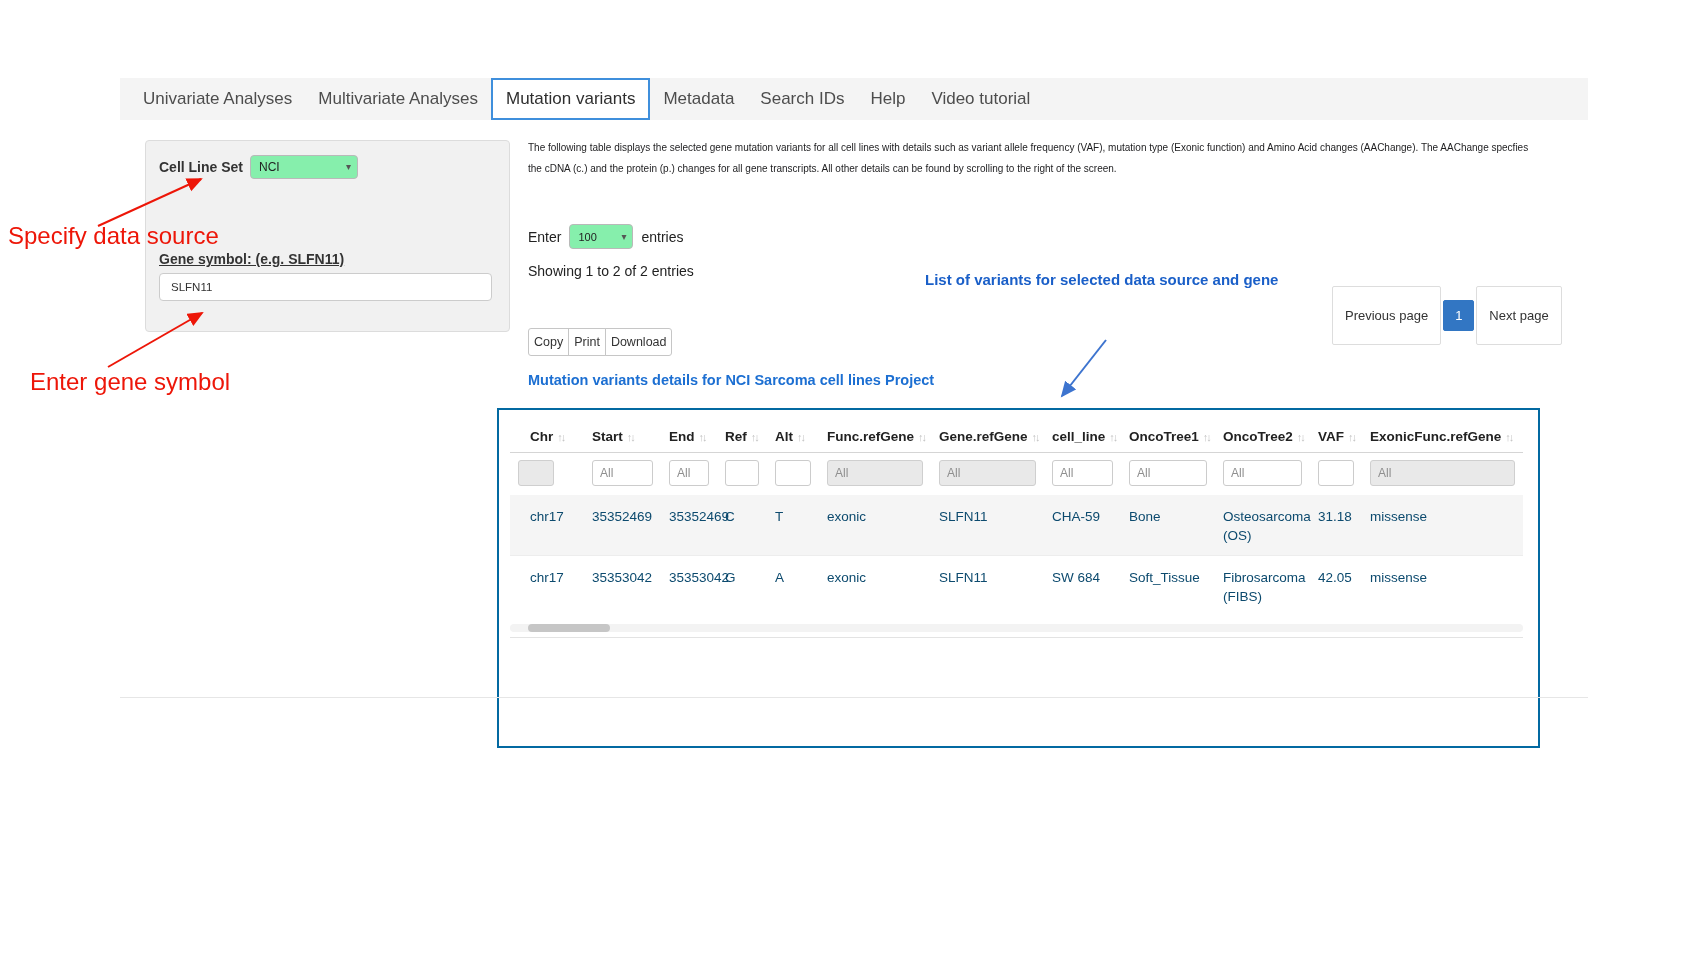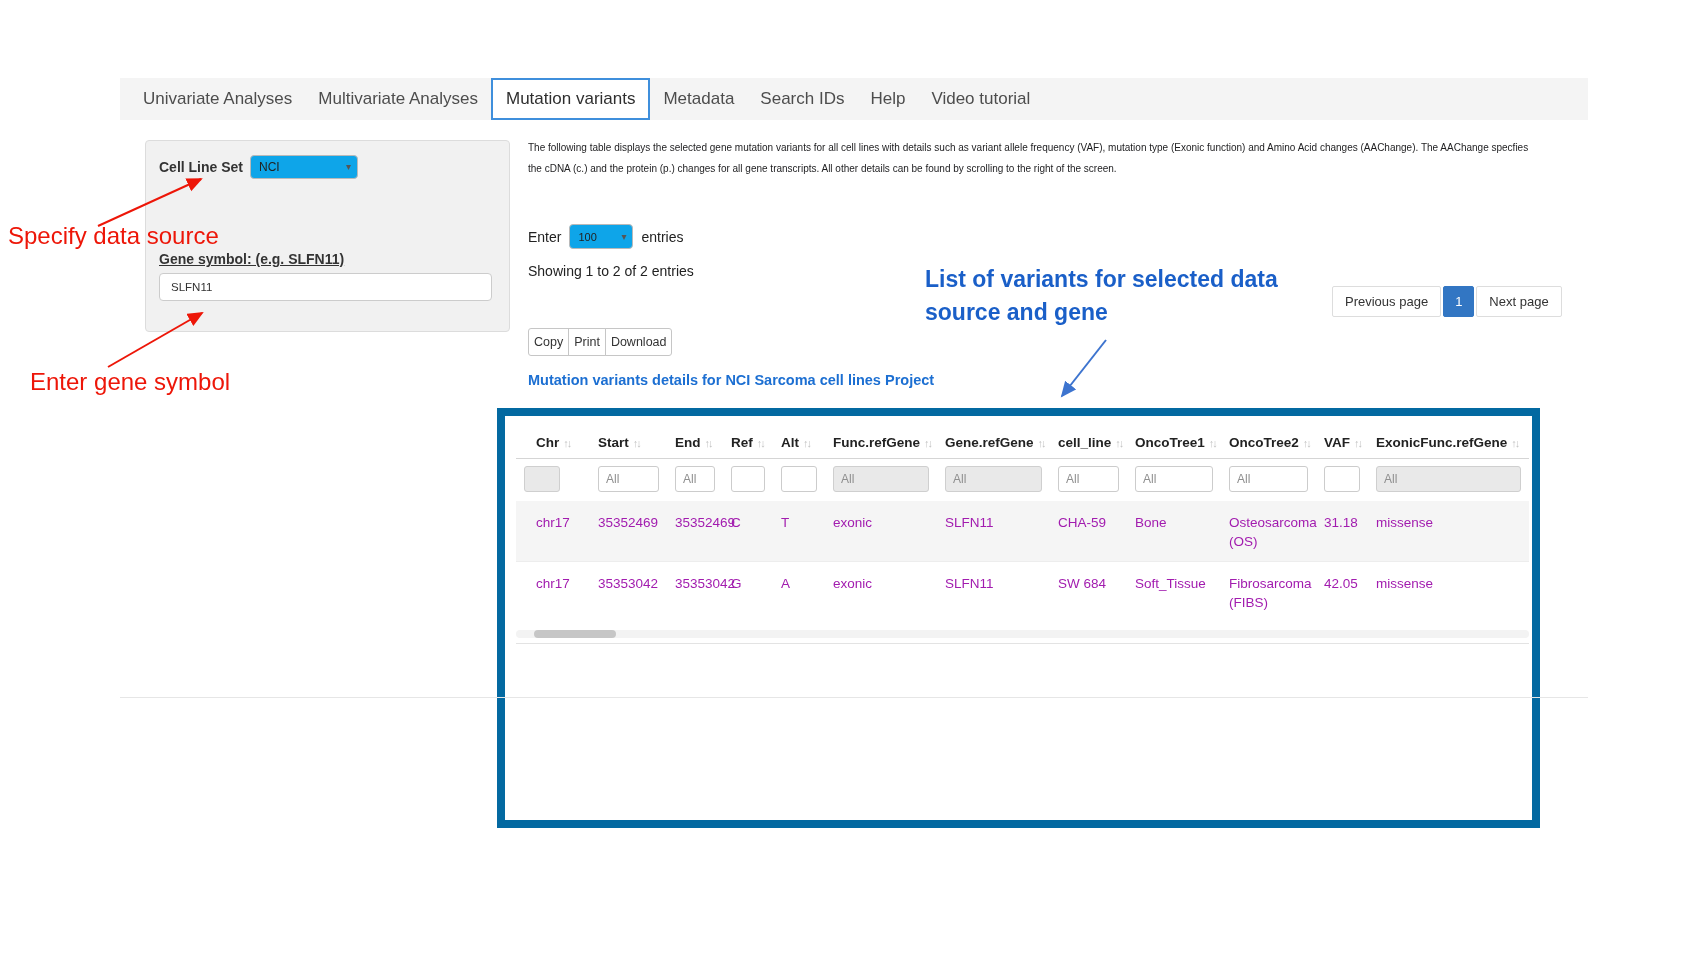--- a/index.html
+++ b/index.html
@@ -25,42 +25,42 @@
   
   .control-panel {
     position:absolute; left:145px; top:140px; width:365px; height:192px;
     background:#f1f1f1; border:1px solid #dcdcdc; border-radius:4px;
   }
   .cls-row { position:absolute; left:13px; top:14px; display:flex; align-items:center; }
   .bold-label { font-weight:bold; font-size:14px; color:#333; }
   .select-wrap { position:relative; display:inline-block; }
   .select-wrap select {
     appearance:none; -webkit-appearance:none; border:1px solid #b9b9b9; border-radius:4px;
-    background:#0ea5e9; font-size:12px; color:#222; padding:0 20px 0 8px; height:24px;
+    background:#86efac; font-size:12px; color:#222; padding:0 20px 0 8px; height:24px;
     font-family:"Liberation Sans","DejaVu Sans",sans-serif;
   }
   .select-wrap .chev {
     position:absolute; right:7px; top:50%; transform:translateY(-55%);
     font-size:10px; color:#555; pointer-events:none;
   }
   .cls-select select { width:108px; }
   .gene-label { position:absolute; left:13px; top:110px;text-decoration:underline; }
   .gene-input {
     position:absolute; left:13px; top:132px; width:333px; height:28px;
     border:1px solid #cccccc; border-radius:4px; padding:0 11px; font-size:11.5px;
     color:#333; background:#fff; font-family:"Liberation Sans","DejaVu Sans",sans-serif;
   }
 
   
   .red-note { position:absolute; color:#ed1608; font-size:24px; font-weight:500; white-space:nowrap; }
   .red-note.n1 { left:8px;  top:222px; }
   .red-note.n2 { left:30px; top:368px; }
   .blue-note {
     position:absolute; left:925px; top:263px; width:405px;
-    color:#1a5fc8; font-size:23px; font-weight:bold; line-height:33px;
+    color:#1a5fc8; font-size:15px; font-weight:bold; line-height:33px;
   }
   .arrows { position:absolute; left:0; top:0; pointer-events:none; }
 
   
   .description { position:absolute; left:528px; top:137px; width:1005px; font-size:10px; line-height:21px; color:#1d1d1f; }
   .show-row { position:absolute; left:528px; top:224px; display:flex; align-items:center; gap:8px; font-size:14px; color:#222; }
   .show-row .select-wrap select { width:64px; height:25px; font-size:11px; }
   .showing-text { position:absolute; left:528px; top:263px; font-size:14px; color:#222; }
 
   .btn-group { position:absolute; left:528px; top:328px; display:flex; }
@@ -70,49 +70,49 @@
     font-family:"Liberation Sans","DejaVu Sans",sans-serif;
   }
   .dt-btn:first-child { border-radius:3px 0 0 3px; margin-left:0; }
   .dt-btn:last-child { border-radius:0 3px 3px 0; }
 
   .table-title { position:absolute; left:528px; top:372px; font-size:14.5px; font-weight:600; color:#1c6fd2; }
 
   
   .pagination { position:absolute; left:1330px; top:286px; display:flex; align-items:center; font-size:13px; }
   .page-btn {
-    border:1px solid #dddddd; background:#fff; color:#333; padding:7px 12px;
+    border:1px solid #dddddd; background:#fff; color:#333; padding:21px 12px;
     margin-left:2px; cursor:pointer; border-radius:2px; white-space:nowrap;
     font-family:"Liberation Sans","DejaVu Sans",sans-serif; font-size:13px;
   }
   .page-btn.current { background:#3276c3; border-color:#3276c3; color:#fff; padding:7px 11px; }
 
   
   .table-box {
-    position:absolute; left:497px; top:408px; width:1043px; height:420px;
-    border:8px solid #0369a1; background:#ffffff; padding:11px 11px 6px;
+    position:absolute; left:497px; top:408px; width:1043px; height:340px;
+    border:2px solid #0369a1; background:#ffffff; padding:11px 11px 6px;
   }
   table.variants { border-collapse:collapse; table-layout:fixed; width:1013px; }
   .variants th {
     text-align:left; font-weight:bold; font-size:13.5px; color:#222;
     padding:8px 8px; border-bottom:1px solid #d5d5d5; white-space:nowrap;
   }
   .variants th:first-child, .variants td:first-child { padding-left:20px; }
   .sort-icon { color:#c3c3c3; font-size:11px; margin-left:4px; letter-spacing:-2px; }
   .variants tr.filter td { padding:7px 8px 9px; }
   .variants tr.filter input {
     width:100%; height:26px; border:1px solid #cccccc; border-radius:3px;
     background:#fff; font-size:12px; color:#555; padding:0 7px;
     font-family:"Liberation Sans","DejaVu Sans",sans-serif;
   }
   .variants tr.filter input::placeholder { color:#8f8f8f; }
   .variants tr.filter input.gray { background:#e9e9e9; border-color:#cfcfcf; }
   .variants tr.filter input.narrow { width:36px; }
   .variants tbody td {
-    font-size:13.5px; color:#a21caf; padding:12px 8px 10px; vertical-align:top; line-height:19px;
+    font-size:13.5px; color:#0c4a6e; padding:12px 8px 10px; vertical-align:top; line-height:19px;
   }
   .variants tbody tr.r0 { background:#f5f5f5; }
   .variants tbody tr + tr { border-top:1px solid #ededed; }
 
   .hscroll { margin-top:8px; width:1013px; height:8px; background:#f3f3f3; border-radius:4px; position:relative; }
   .hscroll .thumb { position:absolute; left:18px; top:0; width:82px; height:8px; background:#c6c6c6; border-radius:4px; cursor:pointer; }
   .table-underline { margin-top:5px; width:1013px; height:1px; background:#e3e3e3; }
 
   .bottom-divider { position:absolute; left:120px; top:697px; width:1468px; height:1px; background:#e6e6e6; }
 </style>

